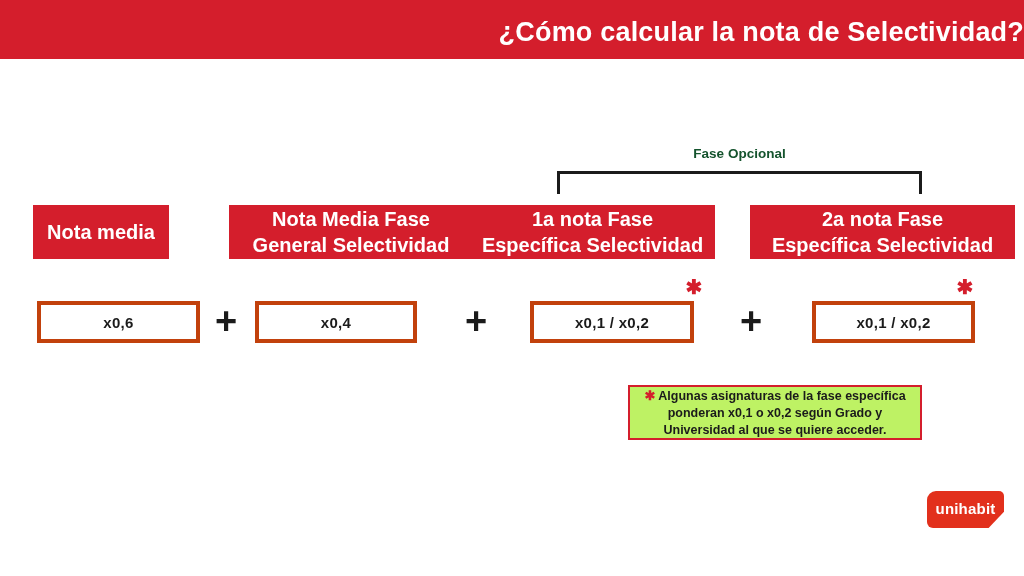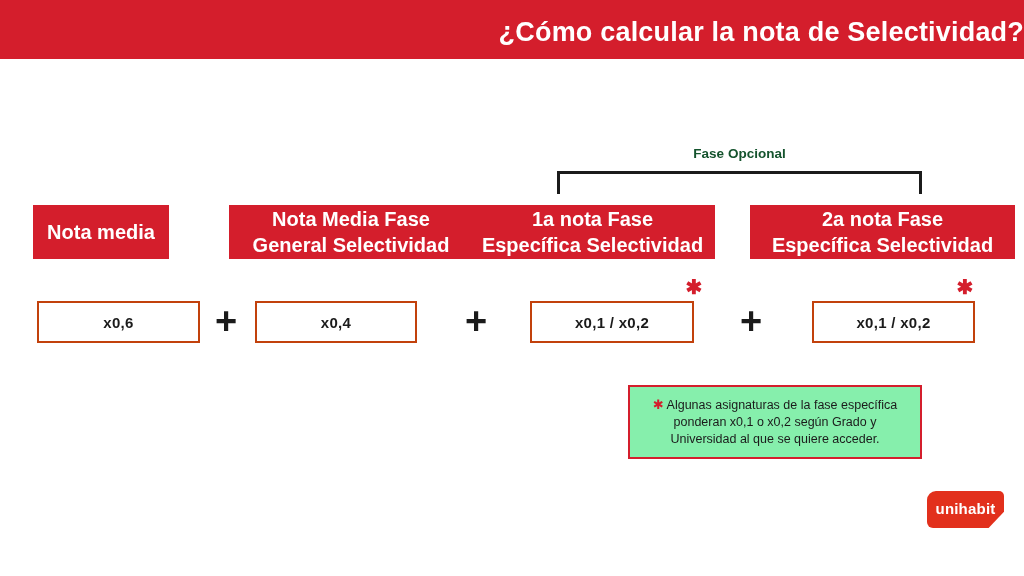--- a/index.html
+++ b/index.html
@@ -28,21 +28,21 @@
     display:flex;flex-direction:column;align-items:center;justify-content:center;
     font-weight:bold;font-size:20px;line-height:26px;white-space:nowrap;text-align:center;
   }
   .term-1{left:33px;width:136px;}
   .term-2{left:229px;width:244px;}
   .term-3{left:470px;width:245px;}
   .term-4{left:750px;width:265px;}
   
   .weight{
     position:absolute;top:301px;height:42px;box-sizing:border-box;background:#ffffff;
-    border:2px solid #c2410c;display:flex;align-items:center;justify-content:center;
+    border:4px solid #c2410c;display:flex;align-items:center;justify-content:center;
     font-size:15px;font-weight:600;color:#1b1b1b;letter-spacing:.3px;
   }
   .weight-1{left:37px;width:163px;}
   .weight-2{left:255px;width:162px;}
   .weight-3{left:530px;width:164px;}
   .weight-4{left:812px;width:163px;}
   
   .plus{
     position:absolute;top:299px;width:44px;height:44px;display:flex;align-items:center;
     justify-content:center;font-size:38px;font-weight:800;color:#1b1b1b;
@@ -52,24 +52,24 @@
   .plus-3{left:729px;}
   
   .star{
     position:absolute;top:277px;width:20px;text-align:center;font-size:20px;
     font-weight:bold;color:#D41E2C;line-height:20px;
   }
   .star-1{left:684px;}
   .star-2{left:955px;}
   
   .note{
-    position:absolute;left:628px;top:385px;width:294px;height:74px;box-sizing:border-box;
-    border:2px solid #D41E2C;background:#86efac;display:flex;flex-direction:column;
+    position:absolute;left:628px;top:385px;width:294px;height:55px;box-sizing:border-box;
+    border:2px solid #D41E2C;background:#bef264;display:flex;flex-direction:column;
     align-items:center;justify-content:center;text-align:center;
-    font-size:12.5px;font-weight:400;line-height:17px;color:#1b1b1b;
+    font-size:12.5px;font-weight:700;line-height:17px;color:#1b1b1b;
   }
   .note-star{color:#D41E2C;font-size:13px;margin-right:3px;}
   
   .logo{
     position:absolute;left:927px;top:491px;width:77px;height:37px;background:#E2301C;
     border-radius:9px 5px 0 6px;
     clip-path:polygon(0 0,100% 0,100% 56%,80% 100%,0 100%);
     display:flex;align-items:center;justify-content:center;
   }
   .logo span{color:#ffffff;font-weight:bold;font-size:15px;letter-spacing:.2px;padding-bottom:2px;}

